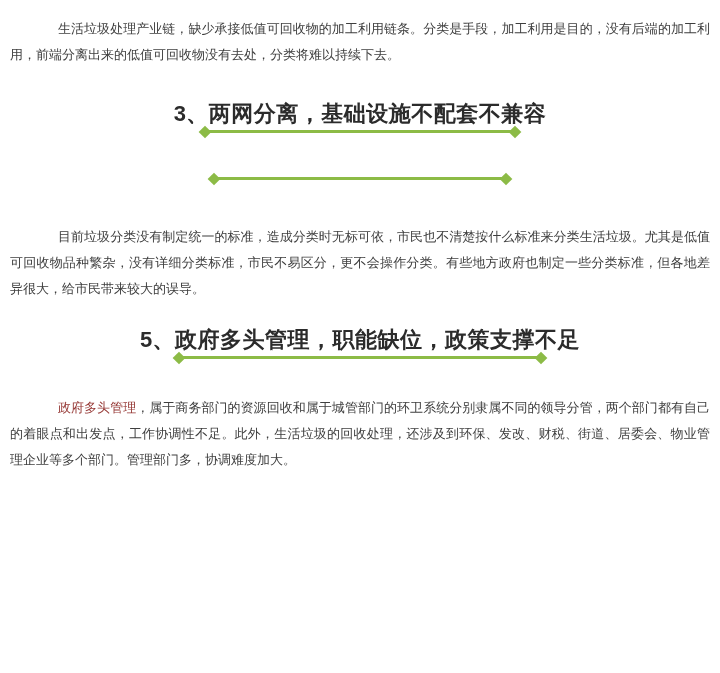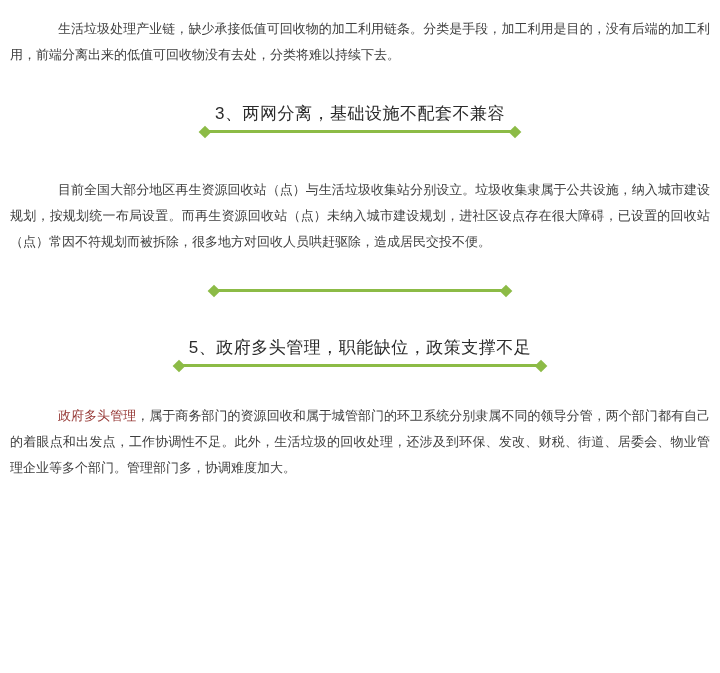--- a/index.html
+++ b/index.html
@@ -31,23 +31,23 @@
   }
   .sec-heading{
     text-align:center;
     margin:34px 0 44px 0;
   }
   .sec-heading.last{
     margin-bottom:36px;
     margin-top:26px;
   }
   .heading-text{
-    font-size:17px;
+    font-size:22px;
     line-height:24px;
-    font-weight:normal;
+    font-weight:bold;
     color:var(--heading-text);
     letter-spacing:0.5px;
   }
   .heading-line{
     position:relative;
     height:3px;
     margin:4px auto 0 auto;
     background:var(--accent-green);
     border-radius:2px;
   }
@@ -75,29 +75,29 @@
   <p class="para">生活垃圾处理产业链，缺少承接低值可回收物的加工利用链条。分类是手段，加工利用是目的，没有后端的加工利用，前端分离出来的低值可回收物没有去处，分类将难以持续下去。</p>
 
   <div class="sec-heading">
     <div class="heading-text">3、两网分离，基础设施不配套不兼容</div>
     <div class="heading-line w-h3">
       <span class="diamond left"></span>
       <span class="diamond right"></span>
     </div>
   </div>
 
-  <p class="para">目前全国大部分地区再生资源回收站（点）与生活垃圾收集站分别设立。垃圾收集隶属于公共设施，纳入城市建设规划，按规划统一布局设置。而再生资源回收站（点）未纳入城市建设规划，进社区设点存在很大障碍，已设置的回收站（点）常因不符规划而被拆除，很多地方对回收人员哄赶驱除，造成居民交投不便。</p>
 
   <div class="sec-heading">
     <div class="heading-line w-h4">
       <span class="diamond left"></span>
       <span class="diamond right"></span>
     </div>
   </div>
 
+  <p class="para">目前垃圾分类没有制定统一的标准，造成分类时无标可依，市民也不清楚按什么标准来分类生活垃圾。尤其是低值可回收物品种繁杂，没有详细分类标准，市民不易区分，更不会操作分类。有些地方政府也制定一些分类标准，但各地差异很大，给市民带来较大的误导。</p>
 
   <div class="sec-heading last">
     <div class="heading-text">5、政府多头管理，职能缺位，政策支撑不足</div>
     <div class="heading-line w-h5">
       <span class="diamond left"></span>
       <span class="diamond right"></span>
     </div>
   </div>
 
   <p class="para"><span class="lead-red">政府多头管理</span><span>，属于商务部门的资源回收和属于城管部门的环卫系统分别隶属不同的领导分管，两个部门都有自己的着眼点和出发点，工作协调性不足。此外，生活垃圾的回收处理，还涉及到环保、发改、财税、街道、居委会、物业管理企业等多个部门。管理部门多，协调难度加大。</span></p>

